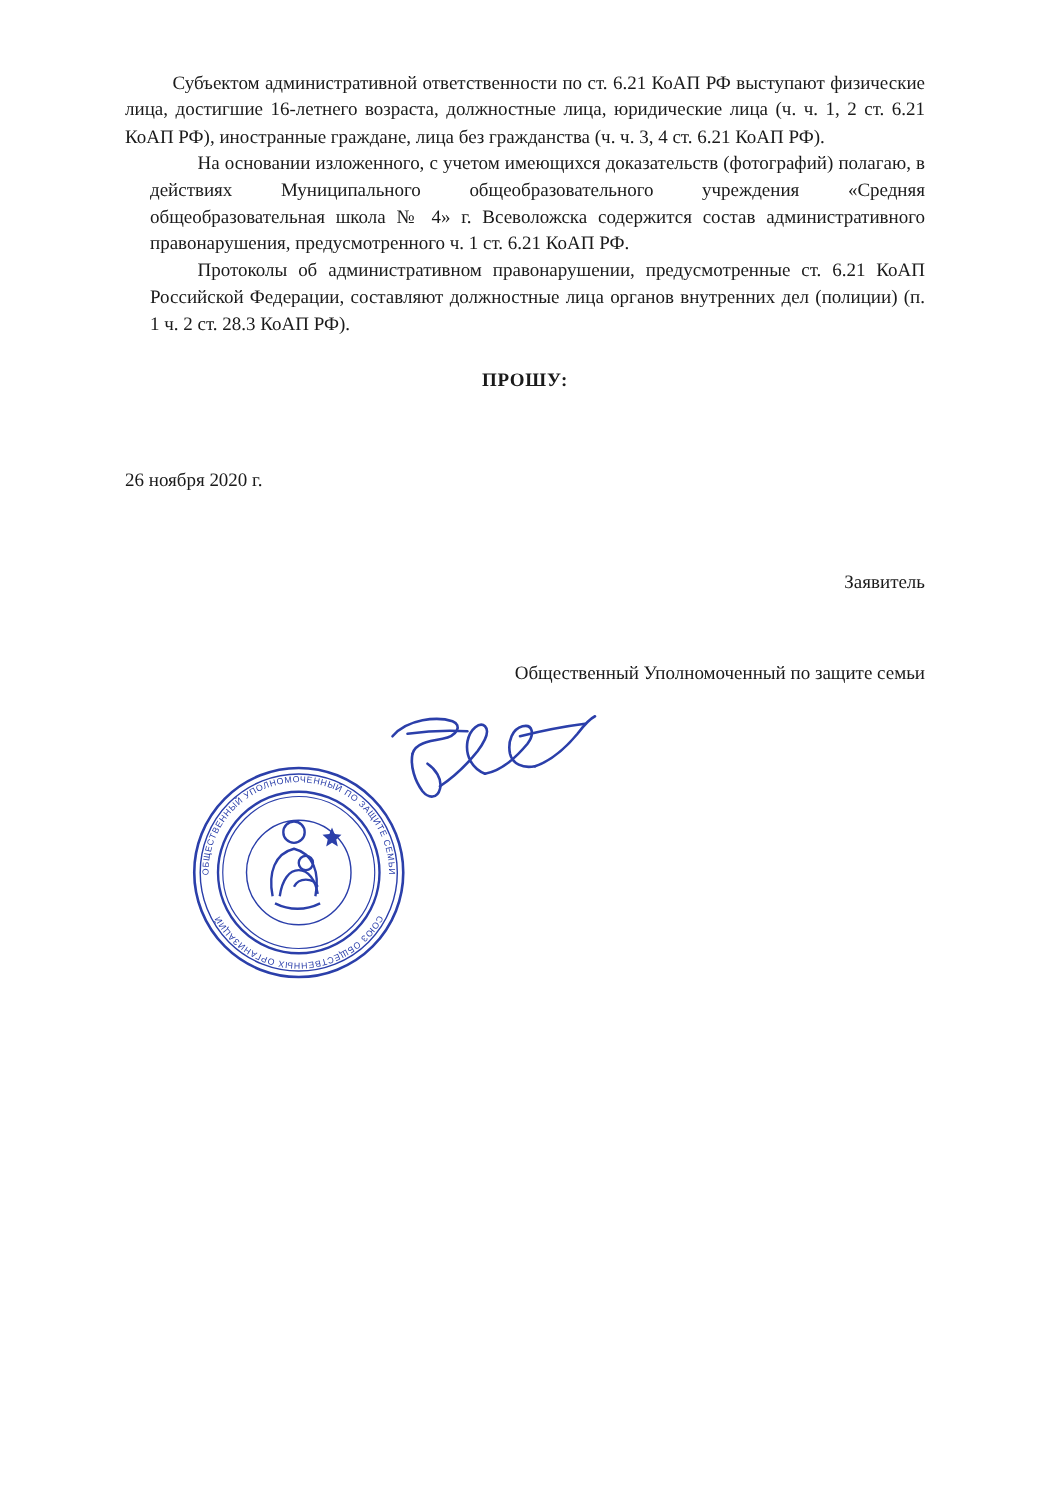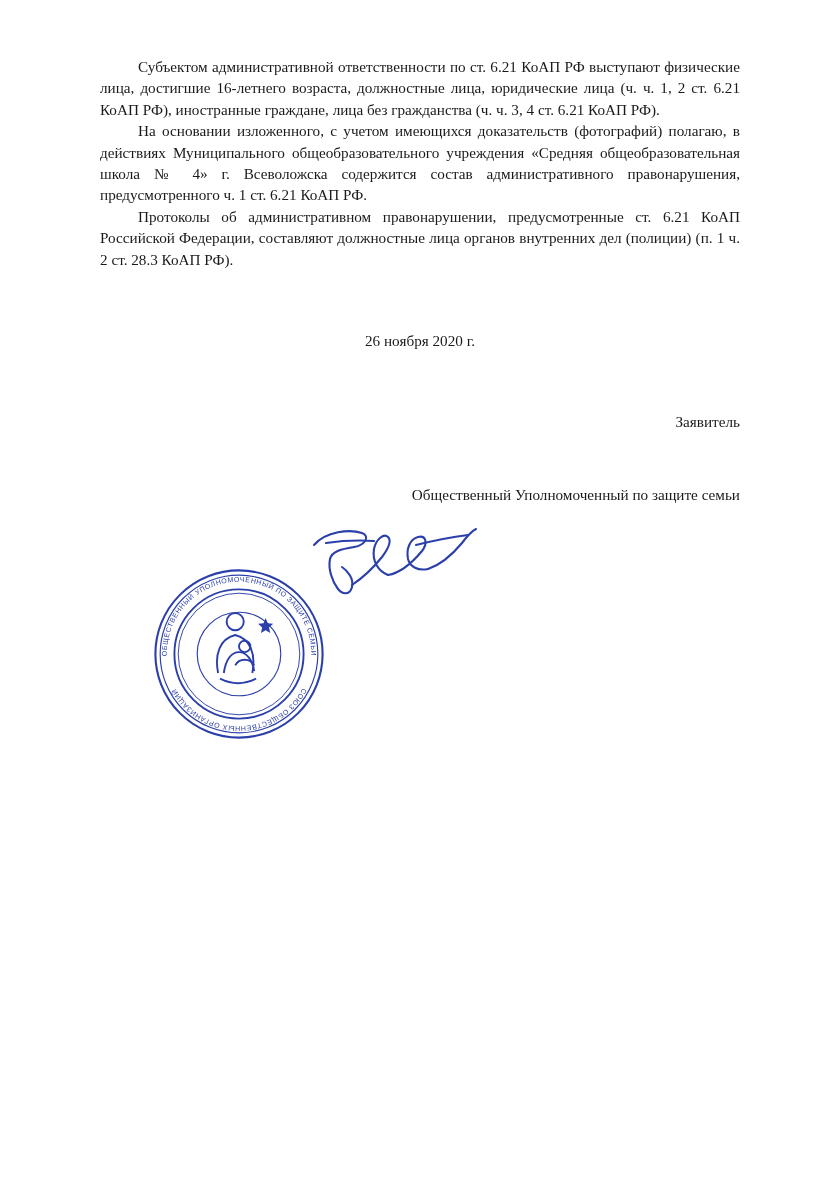--- a/index.html
+++ b/index.html
@@ -30,38 +30,38 @@
   }
   p.para {
     margin: 0 0 0 0;
     font-size: 15.2px;
     line-height: 21.4px;
     text-align: justify;
     text-indent: 38px;
     text-justify: inter-word;
     hyphens: none;
   }
-  p.para + p.para { margin-top: 0px; }
+  p.para + p.para { margin-top: 0px; margin-left: 20px; }
 
   .center-bold {
     margin: 26px 0 0 0;
     text-align: center;
     font-weight: bold;
     font-size: 15.2px;
     letter-spacing: 0.6px;
   }
 
   .gap-after-proshu { height: 26px; }
 
   .date-line {
     margin: 0;
     font-size: 15.2px;
     line-height: 21.4px;
     text-indent: 0;
-    text-align: center;
+    text-align: left;
   }
 
   .sig-block {
     font-size: 15.2px;
     line-height: 21.4px;
     text-align: right;
   }
 
   .spacer-1 { height: 34px; }
   .spacer-2 { height: 44px; }
@@ -93,20 +93,21 @@
 </head>
 <body>
 
 <div class="page">
   <div class="content">
 
     <p class="para">Субъектом административной ответственности по ст. 6.21 КоАП РФ выступают физические лица, достигшие 16-летнего возраста, должностные лица, юридические лица (ч. ч. 1, 2 ст. 6.21 КоАП РФ), иностранные граждане, лица без гражданства (ч. ч. 3, 4 ст. 6.21 КоАП РФ).</p>
     <p class="para">На основании изложенного, с учетом имеющихся доказательств (фотографий) полагаю, в действиях Муниципального общеобразовательного учреждения «Средняя общеобразовательная школа № 4» г. Всеволожска содержится состав административного правонарушения, предусмотренного ч. 1 ст. 6.21 КоАП РФ.</p>
     <p class="para">Протоколы об административном правонарушении, предусмотренные ст. 6.21 КоАП Российской Федерации, составляют должностные лица органов внутренних дел (полиции) (п. 1 ч. 2 ст. 28.3 КоАП РФ).</p>
 
+    <p class="center-bold">ПРОШУ:</p>
 
     <div class="gap-after-proshu"></div>
 
 
     <div class="spacer-1"></div>
 
     <p class="date-line">26 ноября 2020 г.</p>
 
     <div class="spacer-2"></div>
 

